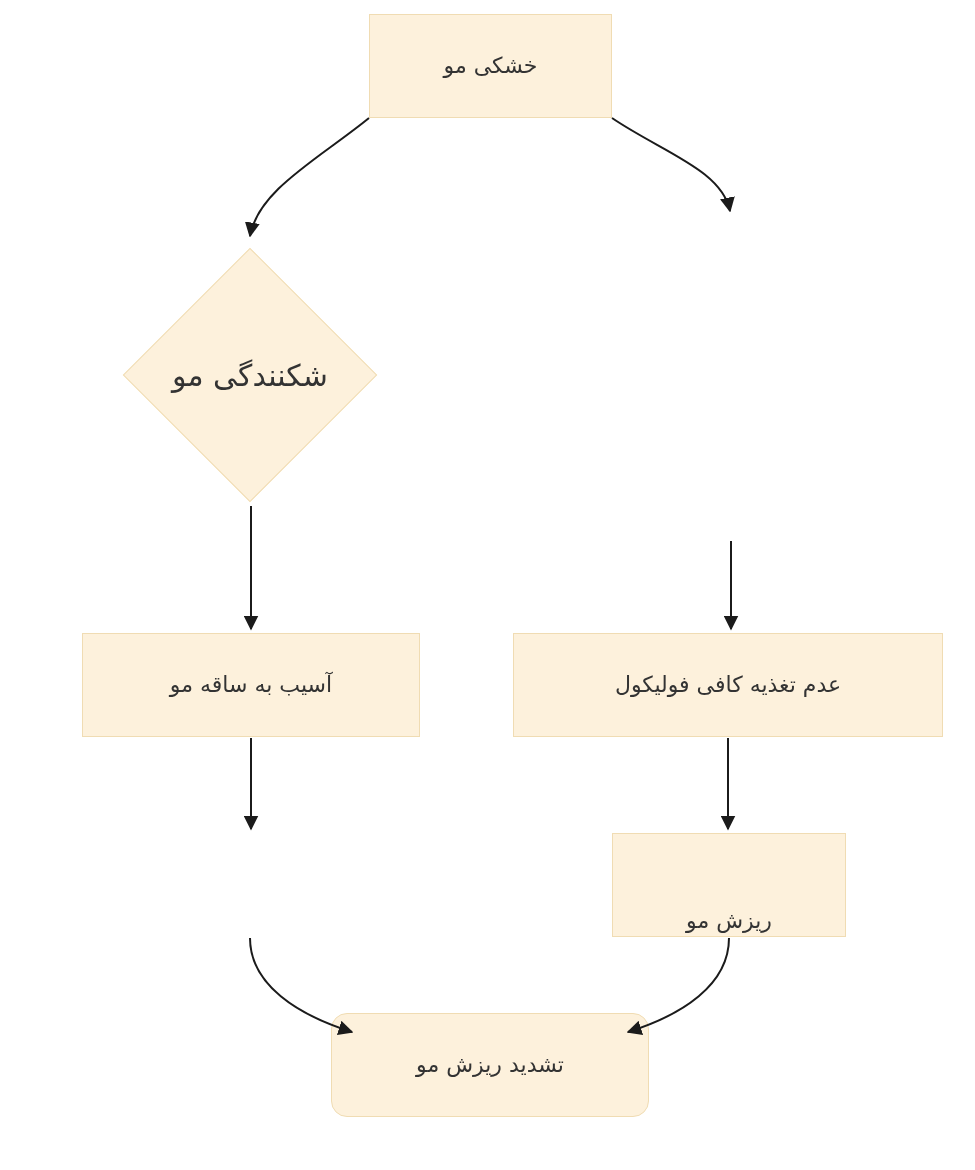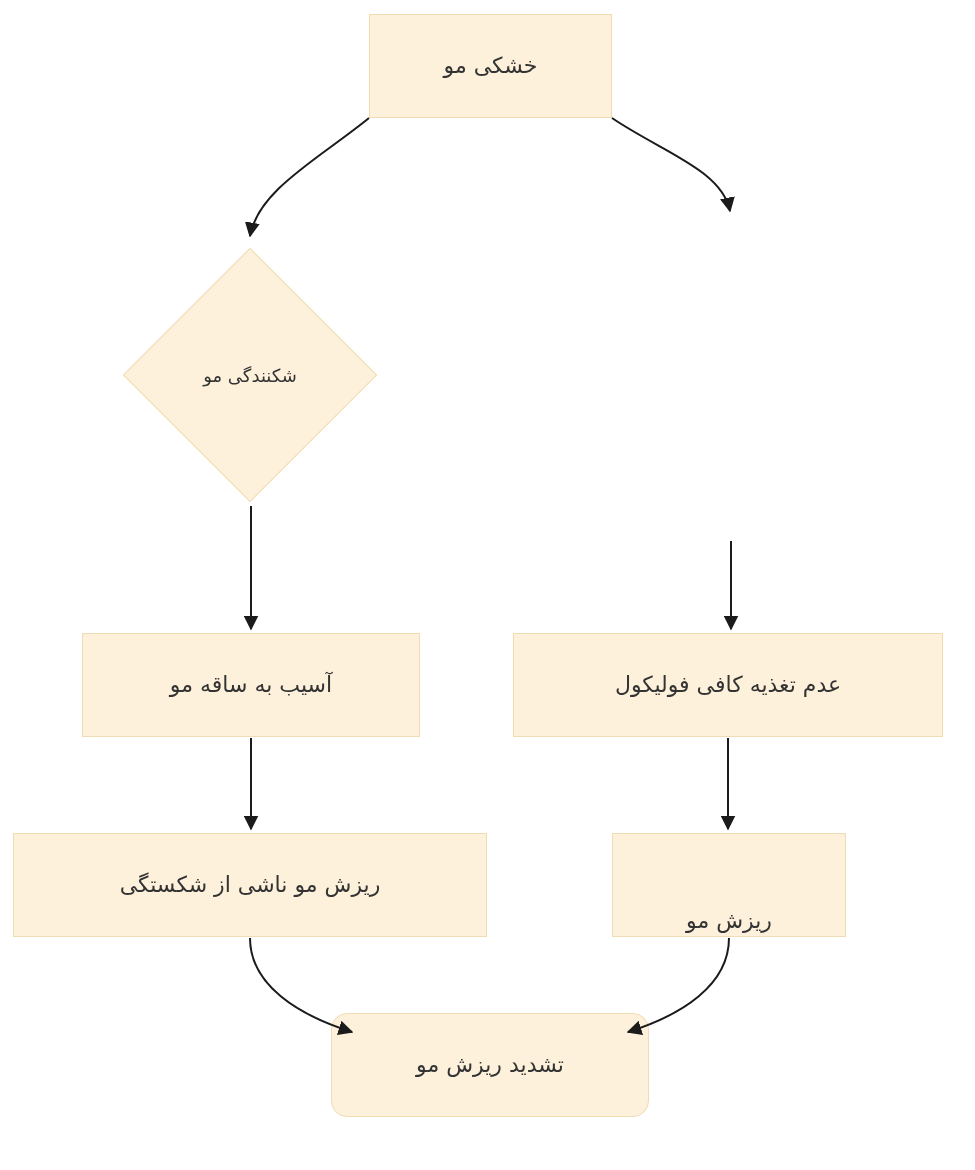--- a/index.html
+++ b/index.html
@@ -41,21 +41,21 @@
   .diamond-shape {
     position: absolute;
     inset: 0;
     background: var(--node-fill);
     border: 1px solid var(--node-border);
     transform: rotate(45deg);
   }
   .diamond-label {
     position: relative;
     color: var(--text-color);
-    font-size: 18px;
+    font-size: 30px;
     text-align: center;
     white-space: nowrap;
     direction: rtl;
   }
   svg.edges {
     position: absolute;
     top: 0; left: 0;
     width: 975px;
     height: 1170px;
     pointer-events: none;
@@ -82,23 +82,20 @@
 
 
   <div class="node" style="left:82px; top:633px; width:338px; height:104px;">
     <span>آسیب به ساقه مو</span>
   </div>
 
   <div class="node" style="left:513px; top:633px; width:430px; height:104px;">
     <span>عدم تغذیه کافی فولیکول</span>
   </div>
 
-  <div class="node" style="left:13px; top:833px; width:474px; height:104px;">
-    <span>ریزش مو ناشی از شکستگی</span>
-  </div>
 
   <div class="node" style="left:612px; top:833px; width:234px; height:104px;align-items:flex-end;">
     <span>ریزش مو</span>
   </div>
 
   <div class="node" style="left:331px; top:1013px; width:318px; height:104px;border-radius:16px;">
     <span>تشدید ریزش مو</span>
   </div>
 
   <svg class="edges" viewBox="0 0 975 1170" aria-hidden="true">

